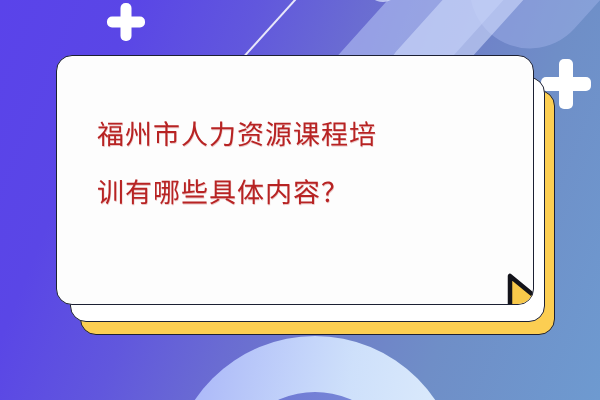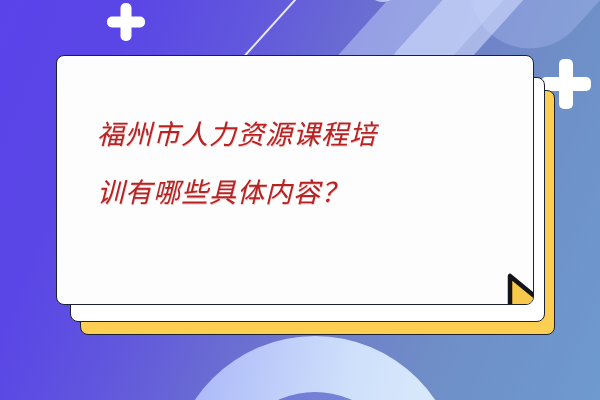--- a/index.html
+++ b/index.html
@@ -106,23 +106,22 @@
   .plus-tl .bar-v { width: 11px; height: 38px; }
 
   .plus-r { left: 540px; top: 58px; width: 52px; height: 52px; }
   .plus-r .bar-h { width: 50px; height: 14px; }
   .plus-r .bar-v { width: 14px; height: 50px; }
 
   
   .card {
     position: absolute;
     border: 1.6px solid #1c2033;
-    border-radius: 8px;
+    border-radius: 16px;
     box-sizing: border-box;
-    font-style: italic;
   }
   .card-back-yellow {
     left: 80px; top: 90px;
     width: 475px; height: 245px;
     background: #fcce52;
   }
   .card-back-white {
     left: 70px; top: 77px;
     width: 475px; height: 245px;
     background: #ffffff;

